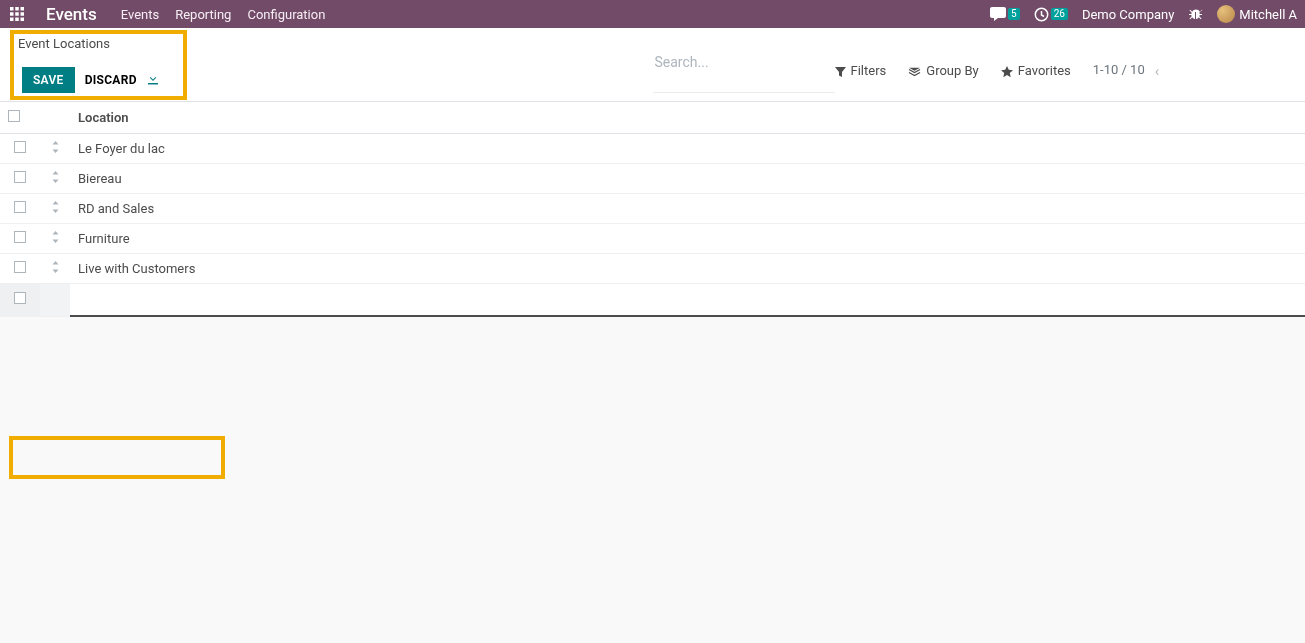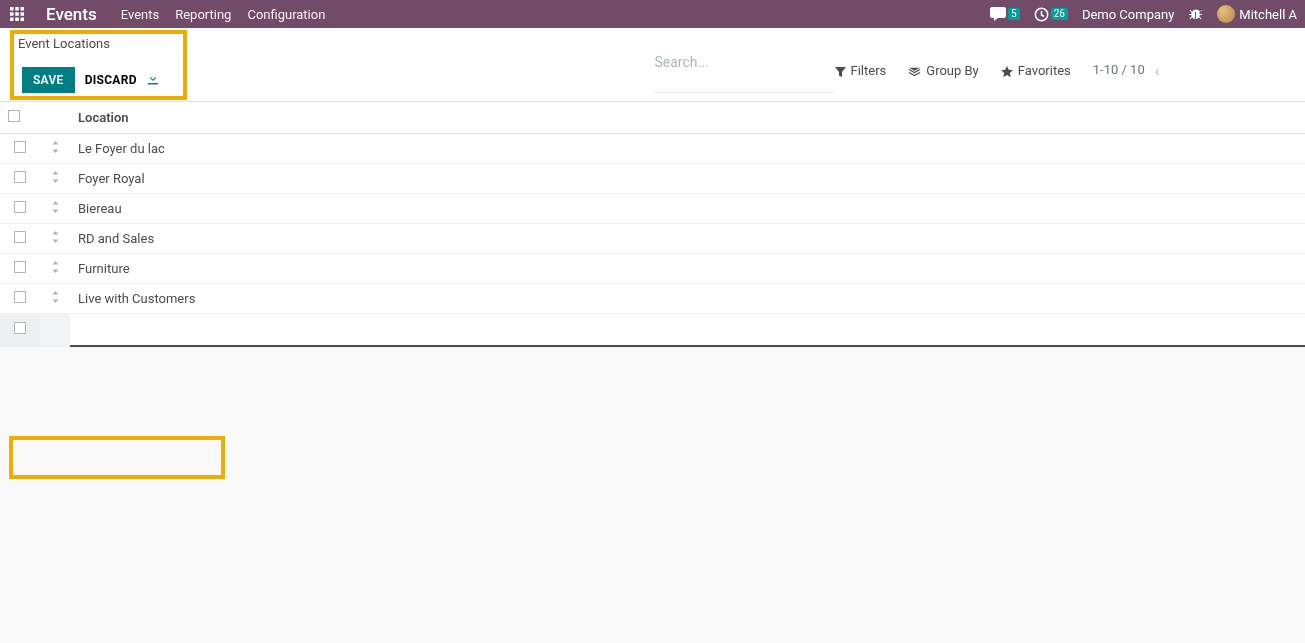--- a/index.html
+++ b/index.html
@@ -370,27 +370,20 @@
             <td class="col-handle"><span><svg width="9" height="12" viewBox="0 0 9 12" fill="#adb5bd">
                   <path d="M4.5 0l3 3.5h-6zM4.5 12l-3-3.5h6z"></path>
                 </svg></span></td>
             <td class="col-loc"><span>Le Foyer du lac</span></td>
           </tr>
           <tr>
             <td class="col-check"><span class="checkbox"></span></td>
             <td class="col-handle"><span><svg width="9" height="12" viewBox="0 0 9 12" fill="#adb5bd">
                   <path d="M4.5 0l3 3.5h-6zM4.5 12l-3-3.5h6z"></path>
                 </svg></span></td>
-            <td class="col-loc"><span>Foyer Royal</span></td>
-          </tr>
-          <tr>
-            <td class="col-check"><span class="checkbox"></span></td>
-            <td class="col-handle"><span><svg width="9" height="12" viewBox="0 0 9 12" fill="#adb5bd">
-                  <path d="M4.5 0l3 3.5h-6zM4.5 12l-3-3.5h6z"></path>
-                </svg></span></td>
             <td class="col-loc"><span>Biereau</span></td>
           </tr>
           <tr>
             <td class="col-check"><span class="checkbox"></span></td>
             <td class="col-handle"><span><svg width="9" height="12" viewBox="0 0 9 12" fill="#adb5bd">
                   <path d="M4.5 0l3 3.5h-6zM4.5 12l-3-3.5h6z"></path>
                 </svg></span></td>
             <td class="col-loc"><span>RD and Sales</span></td>
           </tr>
           <tr>

